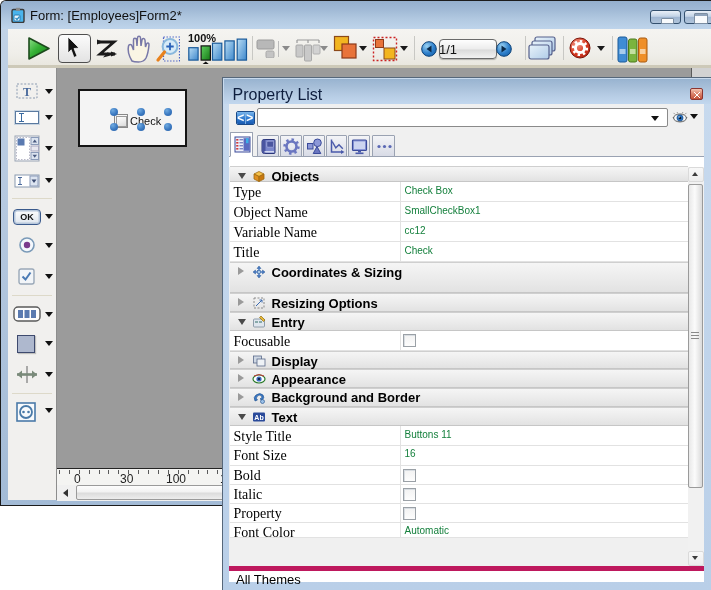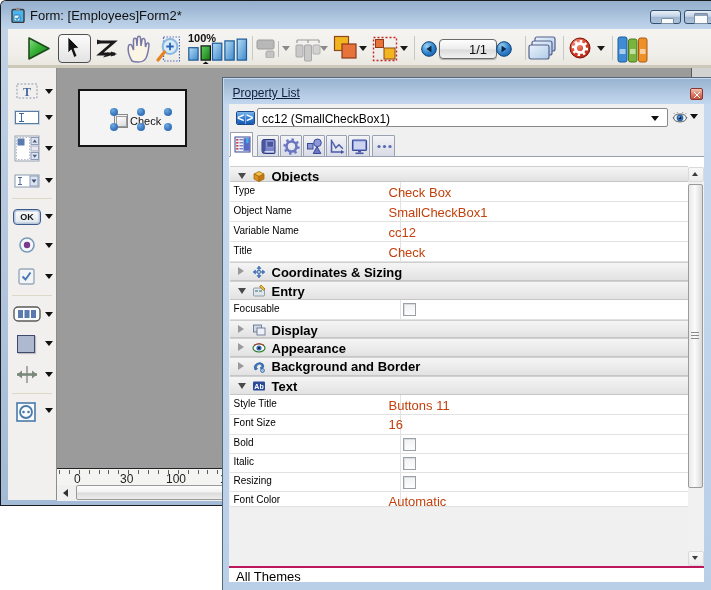--- a/index.html
+++ b/index.html
@@ -55,21 +55,21 @@
 #hsbtn::after { content:""; position:absolute; left:5px; top:4px; width:0; height:0; border-top:4px solid transparent; border-bottom:4px solid transparent; border-right:5px solid #333; }
 #hsthumb { position:absolute; left:19px; top:0; width:612px; height:15px; border:1px solid #9a9a9a; border-radius:2px;
   background:linear-gradient(180deg,#fdfdfd 0%,#f2f2f2 45%,#dcdcdc 55%,#ededed 100%); }
 
 
 #panel { position:absolute; left:222px; top:77px; width:489px; height:513px;
   background:linear-gradient(180deg,#c8daee 0%,#b9cfe8 100%);
   border-left:1.5px solid #56677a; border-top:1.5px solid #56677a; }
 #ptitle { position:absolute; left:1px; top:1px; width:487px; height:25px;
   background:linear-gradient(180deg,#98b3d0 0%,#a6bed8 30%,#b6cce4 65%,#c2d7ee 100%); }
-#ptitletext { position:absolute; left:8.5px; top:7px; font-size:12px; color:#0e1e3e;text-decoration:underline; }
+#ptitletext { position:absolute; left:8.5px; top:7px; font-size:16px; color:#0e1e3e; }
 #pclose { position:absolute; left:466px; top:9px; width:13px; height:12px; border:1px solid #8c3530; border-radius:2px;
   background:linear-gradient(180deg,#f3c6b4 0%,#dd8670 45%,#c35038 100%); }
 #pclose::before { content:""; position:absolute; left:3px; top:2.5px; width:6px; height:6px;
   background:linear-gradient(45deg,transparent 42%,#fff 42%,#fff 58%,transparent 58%),linear-gradient(-45deg,transparent 42%,#fff 42%,#fff 58%,transparent 58%); }
 #pbody { position:absolute; left:6px; top:25.5px; width:474.5px; height:478px; background:#f0f0f0; }
 
 
 #navbtn { position:absolute; left:7px; top:7px; width:19px; height:14px; border:1px solid #1a4a88; border-radius:2px; overflow:hidden; }
 #navbtn .h:first-child { border-right:0.5px solid #7aaede; }
 #navbtn .h { position:absolute; top:0; width:50%; height:100%; background:linear-gradient(180deg,#7ab6ec 0%,#2f7ad0 55%,#1a5ab0 100%); color:#fff; font-size:12px; font-weight:bold; line-height:12.5px; text-align:center; }
@@ -83,22 +83,22 @@
 #tabs { position:absolute; left:0; top:29px; width:474.5px; height:24px; }
 .tab { position:absolute; top:2px; height:22px; border:1px solid #9aa2b2; border-radius:1px;
   background:linear-gradient(180deg,#f3f4f7 0%,#e4e6ed 55%,#d8dbe6 100%); }
 #tabline { position:absolute; left:0; top:23.5px; width:474.5px; height:1px; background:#9aa2b2; }
 .tab.sel { top:-1px; height:25px; background:#fff; border-bottom:1px solid #fff; z-index:2; }
 #whitestrip { position:absolute; left:0; top:53px; width:474.5px; height:10px; background:#fff; }
 
 
 #rows { position:absolute; left:0.5px; top:62.5px; width:458px; }
 .row { position:relative; width:100%; background:#fff; border-bottom:1px solid #e2e2e2; }
-.row .lbl { position:absolute; left:4px; top:2.5px; font-size:10px; color:#000; }
-.row .val { position:absolute; left:159px; top:2.5px; font-size:13px; color:#c2410c; }
+.row .lbl { position:absolute; left:4px; top:2.5px; font-size:14px; color:#000;font-family:Liberation Serif, serif; }
+.row .val { position:absolute; left:175px; top:2.5px; font-size:10px; color:#15803d; }
 .row .coldiv { position:absolute; left:170px; top:0; bottom:0; width:1px; background:#e2e2e2; }
 .hdr { position:relative; width:100%; background:linear-gradient(180deg,#f5f5f5 0%,#ebebeb 55%,#e2e2e2 100%);
   border-top:1px solid #cfcfcf; border-bottom:1px solid #c6c6c6; }
 .hdr .htxt { position:absolute; left:42px; top:1.5px; font-size:13px; font-weight:bold; color:#000; }
 .hdr .tri { position:absolute; left:8px; top:6px; width:0; height:0; }
 .tri.open { border-left:4.5px solid transparent; border-right:4.5px solid transparent; border-top:6px solid #4a4a4a; }
 .tri.closed { border-top:4.5px solid transparent; border-bottom:4.5px solid transparent; border-left:6px solid #9a9a9a; margin-top:-2px; }
 .hdr .hicon { position:absolute; left:22px; top:2px; width:14px; height:14px; }
 .rowcb { position:absolute; left:173px; top:3px; width:13px; height:13px; border:1px solid #9aa0a6; background:linear-gradient(180deg,#f2f2f2,#fdfdfd); box-shadow:inset 1px 1px 0 #d8dde2; }
 
@@ -108,21 +108,21 @@
   background:linear-gradient(180deg,#f8f8f8,#ededed) ; }
 #psup { top:0; } #psdown { top:384px; }
 #psthumb { position:absolute; left:0.5px; top:17px; width:15px; height:304px; border:1px solid #9a9a9a; border-radius:2px;
   background:linear-gradient(90deg,#e8e8e8 0%,#fbfbfb 45%,#dadada 100%); }
 .arrup { position:absolute; left:3.5px; top:4.5px; width:0; height:0; border-left:3.8px solid transparent; border-right:3.8px solid transparent; border-bottom:4.8px solid #3c3c3c; }
 .arrdn { position:absolute; left:3.5px; top:4.5px; width:0; height:0; border-left:3.8px solid transparent; border-right:3.8px solid transparent; border-top:4.8px solid #3c3c3c; }
 #grip { position:absolute; left:3.5px; top:165px; width:8px; height:8px;
   background:repeating-linear-gradient(180deg,#8a8a8a 0,#8a8a8a 1px,transparent 1px,transparent 3px); }
 
 
-#pstatus { position:absolute; left:0; top:462px; width:474.5px; height:16px; background:#fff; border-top:2px solid #be185d; }
+#pstatus { position:absolute; left:0; top:462px; width:474.5px; height:16px; background:#fff; border-top:5px solid #be185d; }
 #pstatus span { position:absolute; left:7px; top:1.5px; font-size:13px; color:#000; }
 </style>
 </head>
 <body>
 <div id="stage">
 
 <div id="win">
   <div id="titlebar">
     <svg id="titleicon" viewBox="0 0 16 16">
           <rect x="2" y="2.5" width="12" height="13" rx="1.5" fill="#4ab4ec" stroke="#3a3a3a" stroke-width="1.4"></rect>
@@ -214,21 +214,21 @@
             <radialGradient id="gc1" cx="0.35" cy="0.3" r="0.9">
               <stop offset="0" stop-color="#9ad2f2"></stop>
               <stop offset="0.55" stop-color="#2e80cc"></stop>
               <stop offset="1" stop-color="#135a9e"></stop>
             </radialGradient>
           </defs>
       <circle cx="8" cy="8" r="7.3" fill="url(#gc1)" stroke="#0c4278" stroke-width="1"></circle>
       <polygon points="10.5,4.5 5.5,8 10.5,11.5" fill="#0a2a4a"></polygon>
     </svg>
     <div class="abs" style="left:431px;top:10px;width:58px;height:20px;border:1px solid #6a6a6a;border-radius:4px;background:linear-gradient(180deg,#fefefe 0%,#ececec 50%,#dadada 55%,#f2f2f2 100%);box-shadow:0 1px 1px rgba(0,0,0,0.25);"></div>
-    <div class="abs" style="left:431px;top:12.5px;width:78px;text-align:center;font-size:13px;color:#111;">1/1</div>
+    <div class="abs" style="left:431px;top:12.5px;width:78px;text-align:left;font-size:13px;color:#111;">1/1</div>
     <svg class="abs" style="left:488px;top:11.5px;" width="16" height="16" viewBox="0 0 16 16">
       <circle cx="8" cy="8" r="7.3" fill="url(#gc1)" stroke="#0c4278" stroke-width="1"></circle>
       <polygon points="5.5,4.5 10.5,8 5.5,11.5" fill="#0a2a4a"></polygon>
     </svg>
     <div class="tsep" style="left:517px;"></div>
     <svg class="abs" style="left:519px;top:7px;" width="30" height="27" viewBox="0 0 30 27">
       <defs>
             <linearGradient id="gpg" x1="0" y1="0" x2="1" y2="1">
               <stop offset="0" stop-color="#e8f2fa"></stop>
               <stop offset="1" stop-color="#b0cce8"></stop>
@@ -361,21 +361,20 @@
   <div id="ptitle">
     <div id="ptitletext">Property List</div>
     <div id="pclose"></div>
   </div>
   <div id="pbody">
     <div id="navbtn">
           <div class="h" style="left:0;">&lt;</div>
           <div class="h" style="right:0;">&gt;</div>
         </div>
     <div id="combo">
-          <div id="combotext">cc12 (SmallCheckBox1)</div>
           <div id="comboarr"></div>
         </div>
     <svg id="eye" viewBox="0 0 16 12">
           <g stroke="#7a7a7a" stroke-width="0.8">
             <path d="M2.5 2.5 L1 1 M5.5 1.5 L4.8 0 M10.5 1.5 L11.2 0 M13.5 2.5 L15 1 M1.5 6 H0 M14.5 6 H16"></path>
           </g>
           <ellipse cx="8" cy="6.5" rx="7" ry="4.3" fill="#f4f8fc" stroke="#4a4a4a" stroke-width="1"></ellipse>
           <circle cx="8" cy="6.5" r="3.4" fill="#2a72c0" stroke="#1a4a80" stroke-width="0.6"></circle>
           <circle cx="8" cy="6.5" r="1.4" fill="#0a1a2a"></circle>
           <circle cx="7" cy="5.5" r="0.8" fill="#cfe4f4"></circle>
@@ -454,28 +453,36 @@
           <div class="row" style="height:20px">
             <div class="coldiv"></div>
             <div class="lbl">Variable Name</div>
             <div class="val">cc12</div>
           </div>
           <div class="row" style="height:20px">
             <div class="coldiv"></div>
             <div class="lbl">Title</div>
             <div class="val">Check</div>
           </div>
-          <div class="hdr" style="height:19px">
+          <div class="hdr" style="height:31px">
             <div class="tri closed"></div>
             <div class="hicon"><svg viewBox="0 0 14 14">
                 <path d="M7 1 L9 3.5 H5 Z M7 13 L5 10.5 H9 Z M1 7 L3.5 5 V9 Z M13 7 L10.5 5 V9 Z" fill="#4a7ac0" stroke="#2a5a9a" stroke-width="0.5"></path>
                 <path d="M7 3 V11 M3 7 H11" stroke="#4a7ac0" stroke-width="1.6"></path>
                 <rect x="5.5" y="5.5" width="3" height="3" fill="#a8c8e8" stroke="#2a5a9a" stroke-width="0.5"></rect>
               </svg></div>
             <div class="htxt">Coordinates &amp; Sizing</div>
+          </div>
+          <div class="hdr" style="height:19px">
+            <div class="tri closed"></div>
+            <div class="hicon"><svg viewBox="0 0 14 14">
+                <rect x="2" y="2" width="10" height="10" fill="none" stroke="#8a8a8a" stroke-dasharray="2 1.5"></rect>
+                <path d="M4 10 L10 4 M7.5 4 H10 V6.5" stroke="#3a6ab0" fill="none"></path>
+              </svg></div>
+            <div class="htxt">Resizing Options</div>
           </div>
           <div class="hdr" style="height:19px">
             <div class="tri open"></div>
             <div class="hicon"><svg viewBox="0 0 14 14">
                 <rect x="1.5" y="4" width="11" height="8" rx="1" fill="#dfe6ee" stroke="#7a8a9a" stroke-width="0.8"></rect>
                 <rect x="3" y="6" width="3" height="2" fill="#8aa"></rect>
                 <rect x="7" y="6" width="3" height="2" fill="#8aa"></rect>
                 <path d="M9 1 L13 5 L11.5 6.5 L7.5 2.5 Z" fill="#e8b83a" stroke="#907010" stroke-width="0.7"></path>
               </svg></div>
             <div class="htxt">Entry</div>
@@ -534,21 +541,21 @@
             <div class="lbl">Bold</div>
             <div class="rowcb"></div>
           </div>
           <div class="row" style="height:19px">
             <div class="coldiv"></div>
             <div class="lbl">Italic</div>
             <div class="rowcb"></div>
           </div>
           <div class="row" style="height:19px">
             <div class="coldiv"></div>
-            <div class="lbl">Resizing</div>
+            <div class="lbl">Property</div>
             <div class="rowcb"></div>
           </div>
           <div class="row" style="height:15.5px">
             <div class="coldiv"></div>
             <div class="lbl">Font Color</div>
             <div class="val">Automatic</div>
           </div>
         </div>
     <div id="pscroll">
       <div class="sbtn" id="psup">

